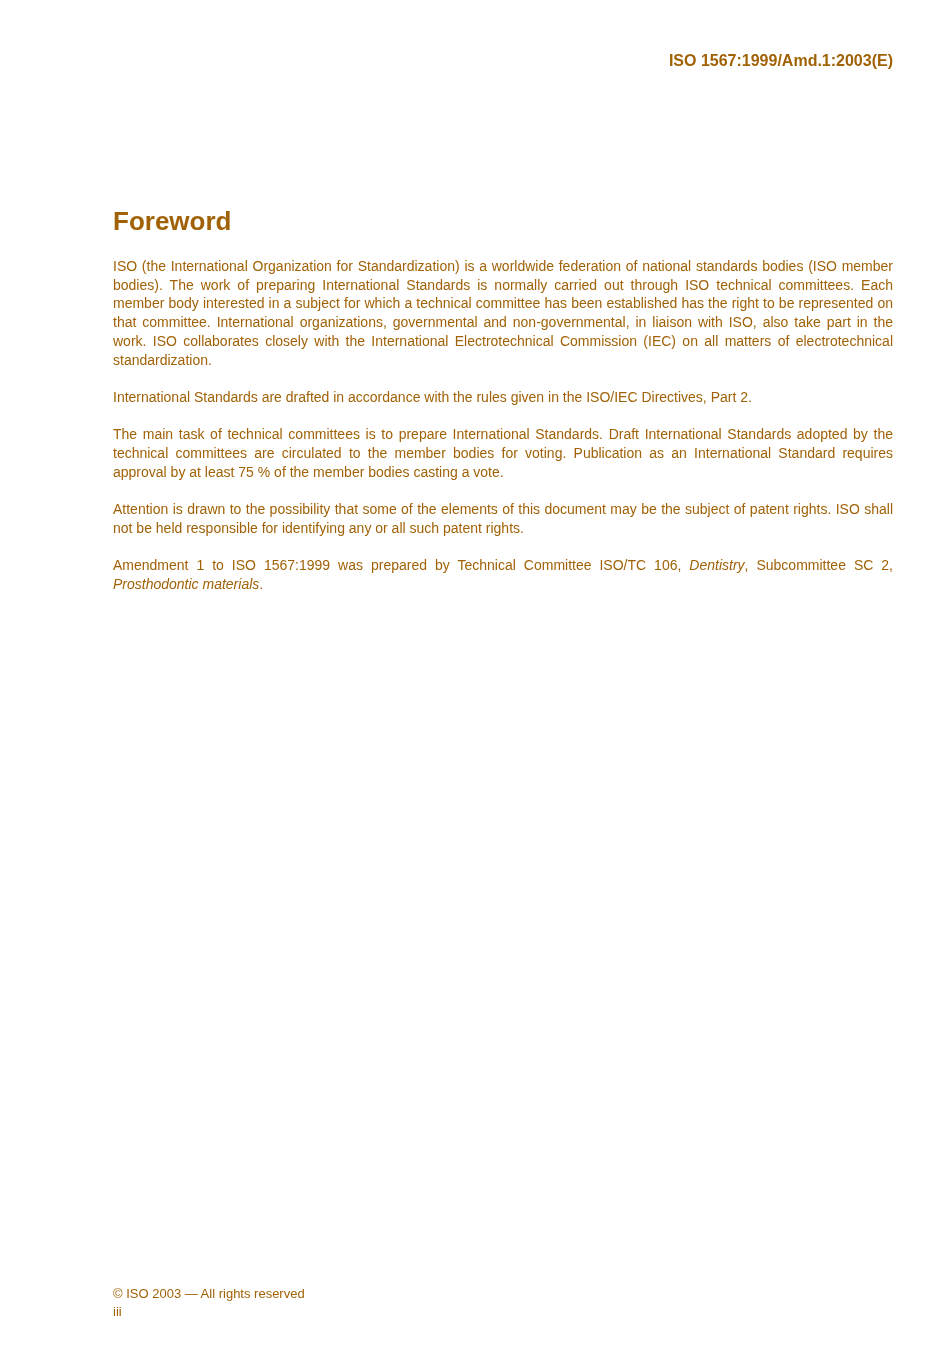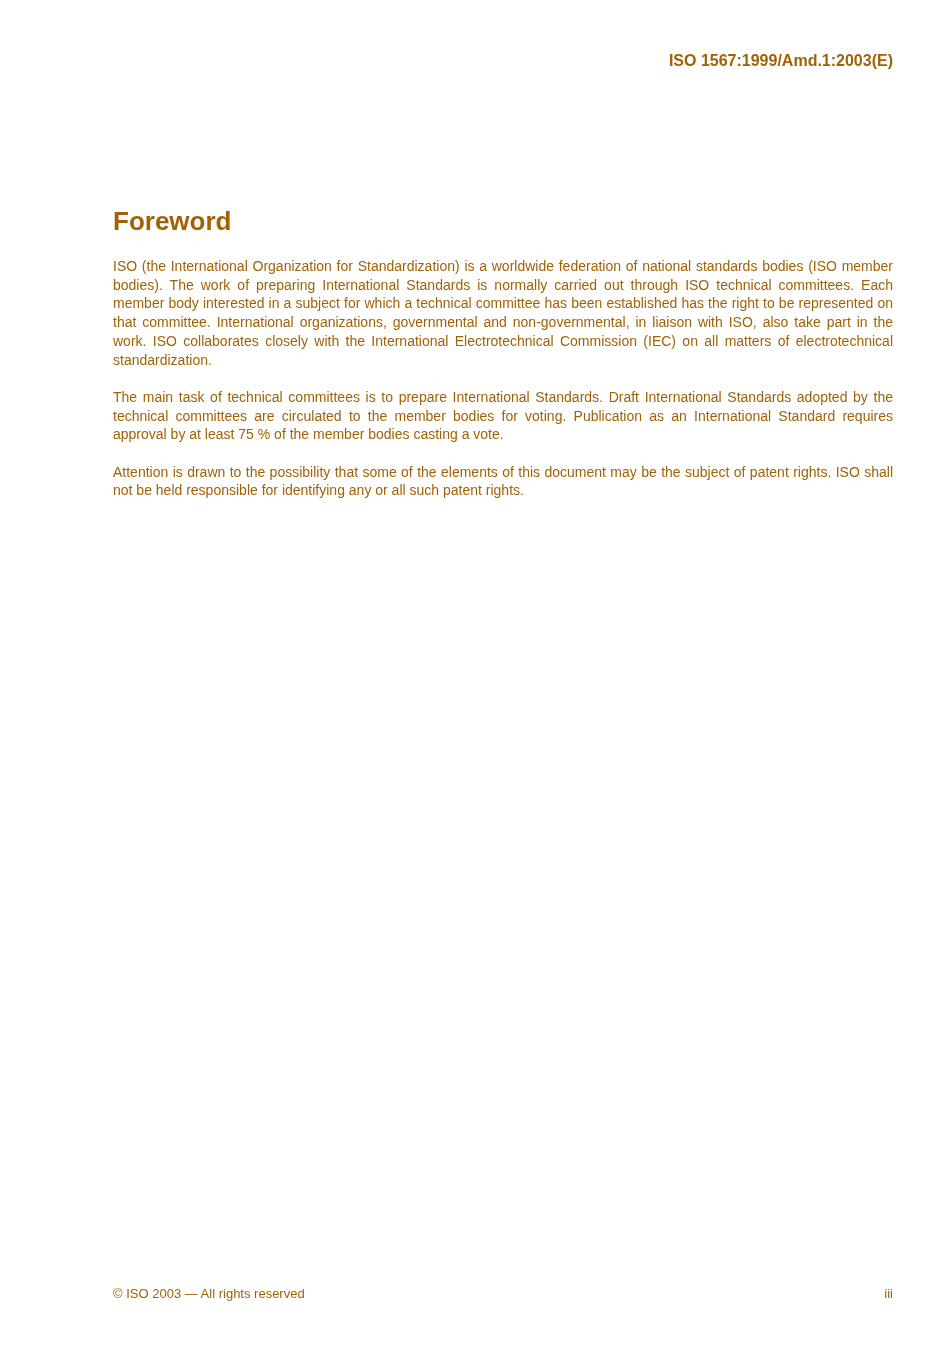--- a/index.html
+++ b/index.html
@@ -57,39 +57,42 @@
   .page-footer {
     position: absolute;
     top: 1285px;
     left: 113px;
     right: 57px;
     display: flex;
     justify-content: space-between;
     align-items: baseline;
     font-size: 13px;
     line-height: 18px;
+    flex-direction: column;
   }
 </style>
 </head>
 <body>
 
 <div class="page">
 
   <div class="running-header">ISO 1567:1999/Amd.1:2003(E)</div>
 
   <div class="content">
     <h1>Foreword</h1>
 
     <p>ISO (the International Organization for Standardization) is a worldwide federation of national standards bodies (ISO member bodies). The work of preparing International Standards is normally carried out through ISO technical committees. Each member body interested in a subject for which a technical committee has been established has the right to be represented on that committee. International organizations, governmental and non-governmental, in liaison with ISO, also take part in the work. ISO collaborates closely with the International Electrotechnical Commission (IEC) on all matters of electrotechnical standardization.</p>
 
+    <p>International Standards are drafted in accordance with the rules given in the ISO/IEC Directives, Part 2.</p>
 
     <p>The main task of technical committees is to prepare International Standards. Draft International Standards adopted by the technical committees are circulated to the member bodies for voting. Publication as an International Standard requires approval by at least 75 % of the member bodies casting a vote.</p>
 
     <p>Attention is drawn to the possibility that some of the elements of this document may be the subject of patent rights. ISO shall not be held responsible for identifying any or all such patent rights.</p>
 
+    <p><span>Amendment 1 to ISO 1567:1999 was prepared by Technical Committee ISO/TC 106, </span><span class="it">Dentistry</span><span>, Subcommittee SC 2, </span><span class="it">Prosthodontic materials</span><span>.</span></p>
   </div>
 
   <div class="page-footer">
     <span>© ISO 2003 — All rights reserved</span>
     <span>iii</span>
   </div>
 
 </div>
 
 </body></html>

